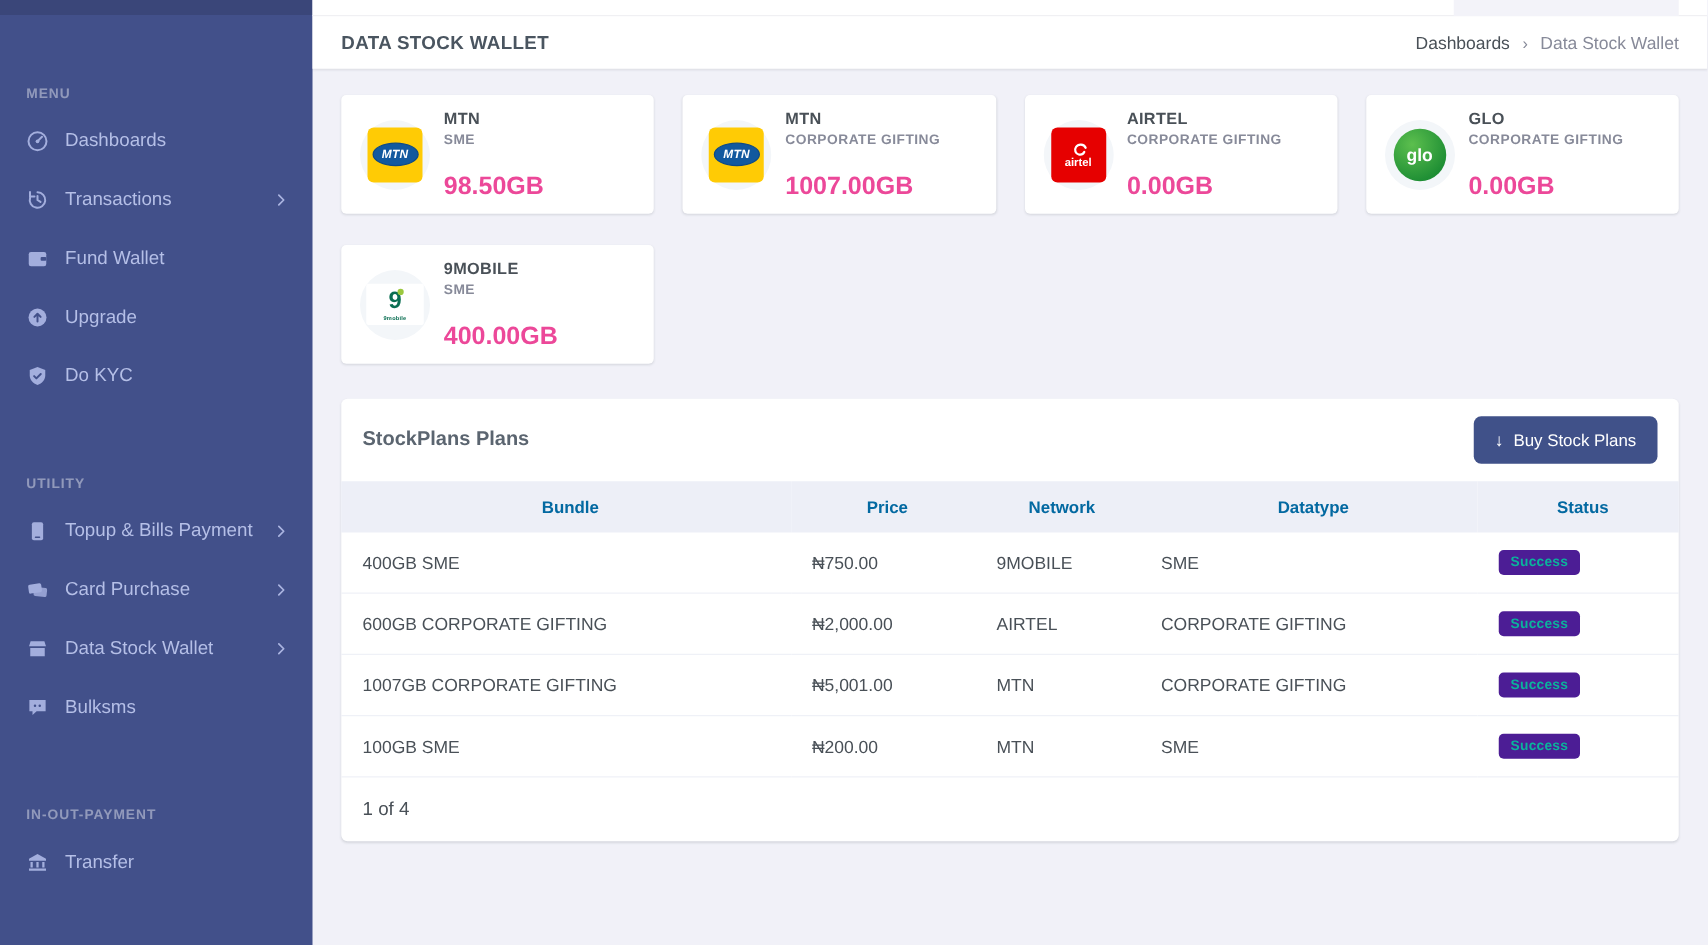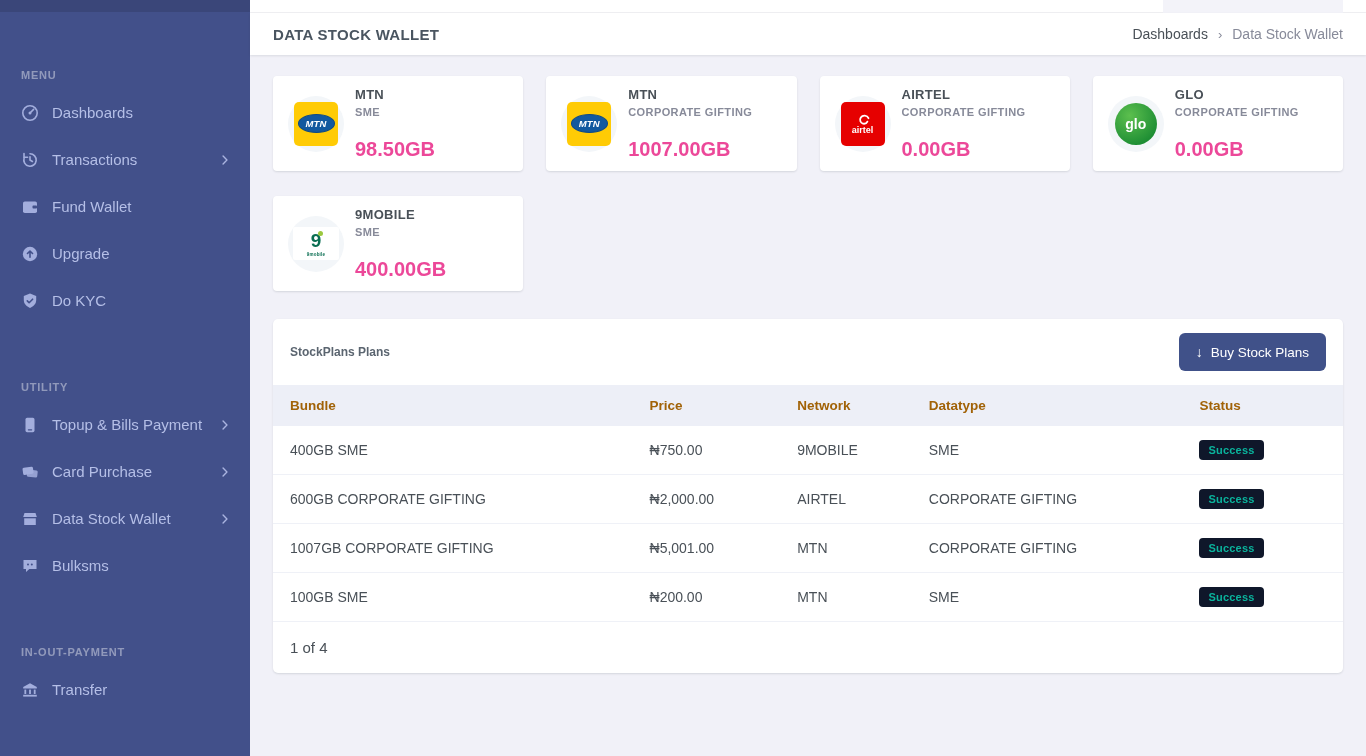--- a/index.html
+++ b/index.html
@@ -58,29 +58,29 @@
   .logo-nine { width:46px; height:33px; background:#fff; border-radius:2px; display:flex; flex-direction:column;
       align-items:center; justify-content:center; }
   .nine-digit { color:#0a6e52; font-size:19px; font-weight:bold; line-height:1; position:relative; }
   .nine-digit::after { content:""; position:absolute; top:0; right:-2px; width:5px; height:5px;
       background:#9bc83f; border-radius:50%; }
   .nine-name { font-size:4.5px; color:#0a6e52; font-weight:bold; margin-top:2px; letter-spacing:.2px; }
 
   
   .plans-card { background:#fff; border-radius:5px; box-shadow:0 1px 2px rgba(56,65,74,.15); }
   .plans-header { display:flex; align-items:center; justify-content:space-between; padding:14px 17px; }
-  .plans-title { font-size:12px; font-weight:600; color:#5b6570; }
+  .plans-title { font-size:16px; font-weight:600; color:#5b6570; }
   .buy-btn { background:#405189; color:#fff; border:none; border-radius:6px; height:38px; padding:0 17px;
       font-size:13.5px; font-family:inherit; display:flex; align-items:center; gap:8px; cursor:pointer; }
   .buy-btn .dl { font-size:14px; line-height:1; }
   table.plans { width:100%; border-collapse:collapse; table-layout:fixed; }
-  table.plans th { background:#edeff7; text-align:left; font-size:13.5px; font-weight:600; color:#a16207;
+  table.plans th { background:#edeff7; text-align:center; font-size:13.5px; font-weight:600; color:#0369a1;
       padding:13px 10px 13px 17px; }
   table.plans td { font-size:14px; color:#495057; padding:14px 10px 14px 17px; border-bottom:1px solid #eff1f7; }
-  .badge-success { display:inline-block; background:#0f172a; color:#0ab39c; font-size:11px; font-weight:bold;
+  .badge-success { display:inline-block; background:#4c1d95; color:#0ab39c; font-size:11px; font-weight:bold;
       padding:4px 9px; border-radius:4px; letter-spacing:.2px; }
   .plans-footer { padding:17px; font-size:15px; color:#495057; }
 </style>
 </head>
 <body>
 
 <aside class="sidebar">
   <div class="sidebar-top-shade"></div>
 
   <div class="side-section-label">MENU</div>

